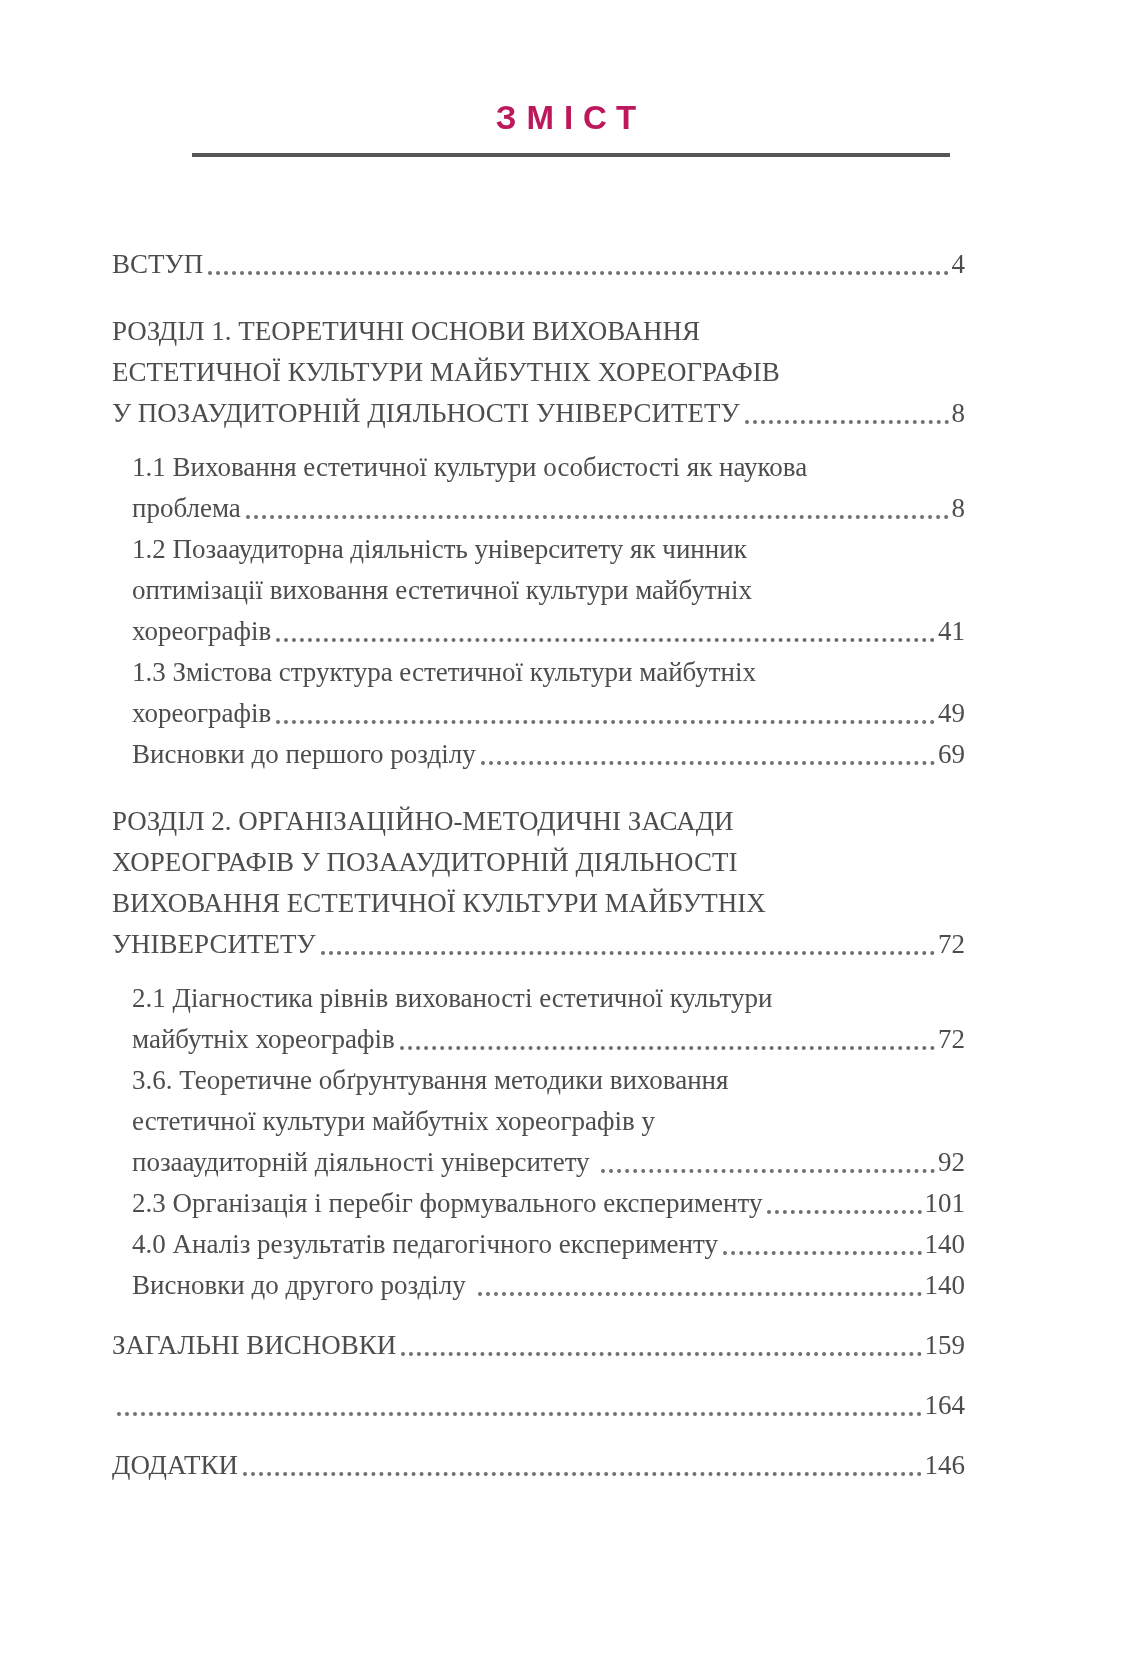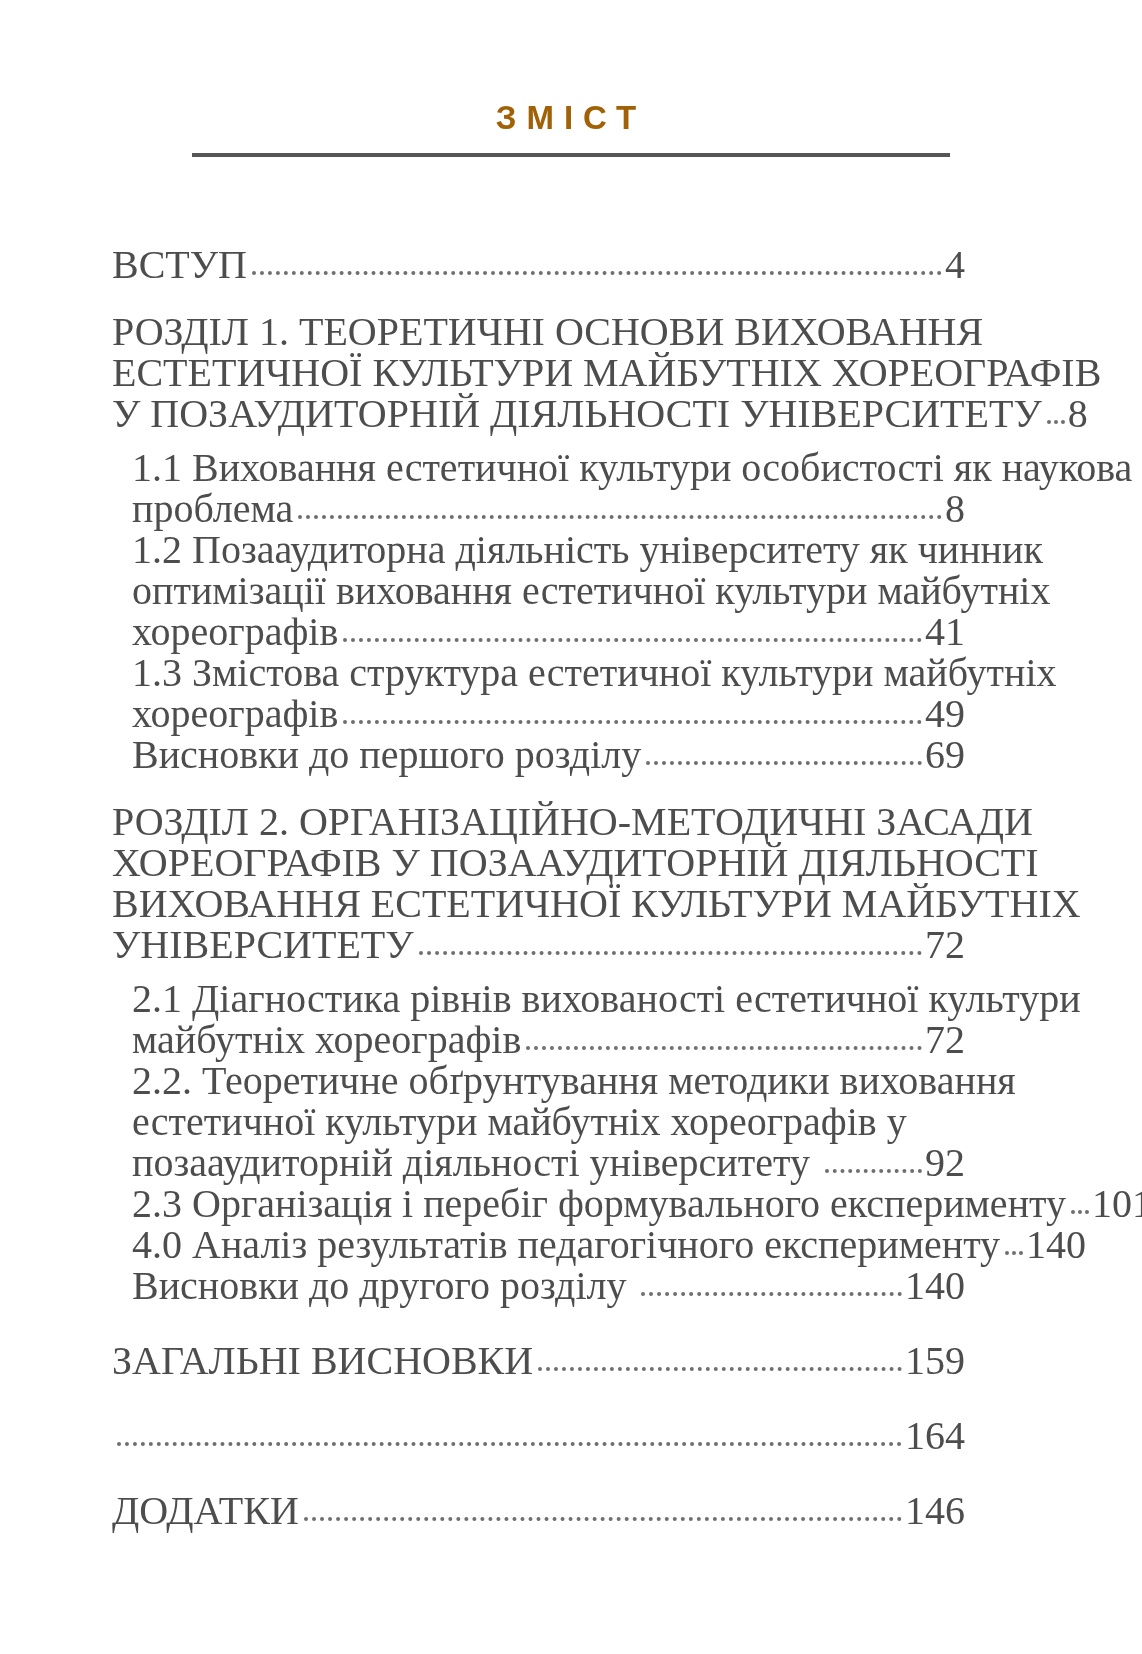--- a/index.html
+++ b/index.html
@@ -18,44 +18,44 @@
     background: #ffffff;
   }
   .title {
     margin: 0;
     padding-top: 98px;
     text-align: center;
     font-family: "Liberation Sans", sans-serif;
     font-size: 33px;
     font-weight: 600;
     letter-spacing: 10px;
-    color: #a16207;
+    color: #be185d;
     line-height: 40px;
   }
   .rule {
     position: absolute;
     left: 192px;
     top: 153px;
     width: 758px;
     height: 4px;
     background: #565656;
   }
   .toc {
     position: absolute;
     left: 112px;
     top: 244px;
     width: 853px;
-    font-size: 40px;
+    font-size: 27px;
   }
   .toc-entry { margin: 0; }
   .toc-entry.level-0 { margin-top: 26px; margin-bottom: 13px; }
   .toc-entry.level-0:first-child { margin-top: 0; }
   .toc-entry.level-1 { padding-left: 20px; }
   
-  .toc-entry:nth-child(n+13) { margin-top: 34px; margin-bottom: 0; }
+  .toc-entry:nth-child(n+13) { margin-top: 19px; margin-bottom: 0; }
   .toc-line {
     line-height: 41px;
     white-space: pre;
   }
   .leader-line { display: flex; }
   .entry-text { white-space: pre; flex: 0 0 auto; }
   .leader {
     flex: 1 1 auto;
     min-width: 18px;
     align-self: flex-end;
@@ -99,21 +99,21 @@
         <div class="toc-line"><span class="entry-text">РОЗДІЛ 2. ОРГАНІЗАЦІЙНО-МЕТОДИЧНІ ЗАСАДИ</span></div>
         <div class="toc-line"><span class="entry-text">ХОРЕОГРАФІВ У ПОЗААУДИТОРНІЙ ДІЯЛЬНОСТІ</span></div>
         <div class="toc-line"><span class="entry-text">ВИХОВАННЯ ЕСТЕТИЧНОЇ КУЛЬТУРИ МАЙБУТНІХ</span></div>
         <div class="toc-line leader-line"><span class="entry-text">УНІВЕРСИТЕТУ</span><span class="leader"></span><span class="page-num">72</span></div>
       </div>
       <div class="toc-entry level-1">
         <div class="toc-line"><span class="entry-text">2.1 Діагностика рівнів вихованості естетичної культури</span></div>
         <div class="toc-line leader-line"><span class="entry-text">майбутніх хореографів</span><span class="leader"></span><span class="page-num">72</span></div>
       </div>
       <div class="toc-entry level-1">
-        <div class="toc-line"><span class="entry-text">2.2. Теоретичне обґрунтування методики виховання</span></div>
+        <div class="toc-line"><span class="entry-text">3.6. Теоретичне обґрунтування методики виховання</span></div>
         <div class="toc-line"><span class="entry-text">естетичної культури майбутніх хореографів у</span></div>
         <div class="toc-line leader-line"><span class="entry-text">позааудиторній діяльності університету </span><span class="leader"></span><span class="page-num">92</span></div>
       </div>
       <div class="toc-entry level-1">
         <div class="toc-line leader-line"><span class="entry-text">2.3 Організація і перебіг формувального експерименту</span><span class="leader"></span><span class="page-num">101</span></div>
       </div>
       <div class="toc-entry level-1">
         <div class="toc-line leader-line"><span class="entry-text">4.0 Аналіз результатів педагогічного експерименту</span><span class="leader"></span><span class="page-num">140</span></div>
       </div>
       <div class="toc-entry level-1">

